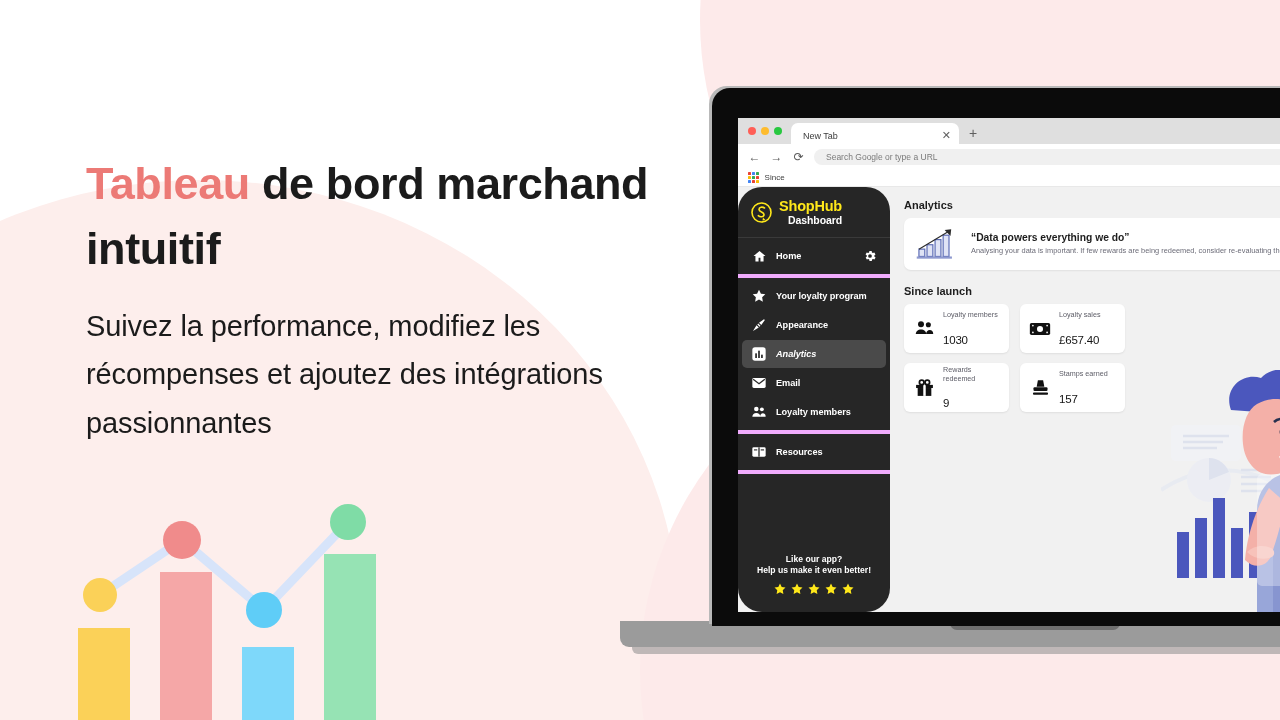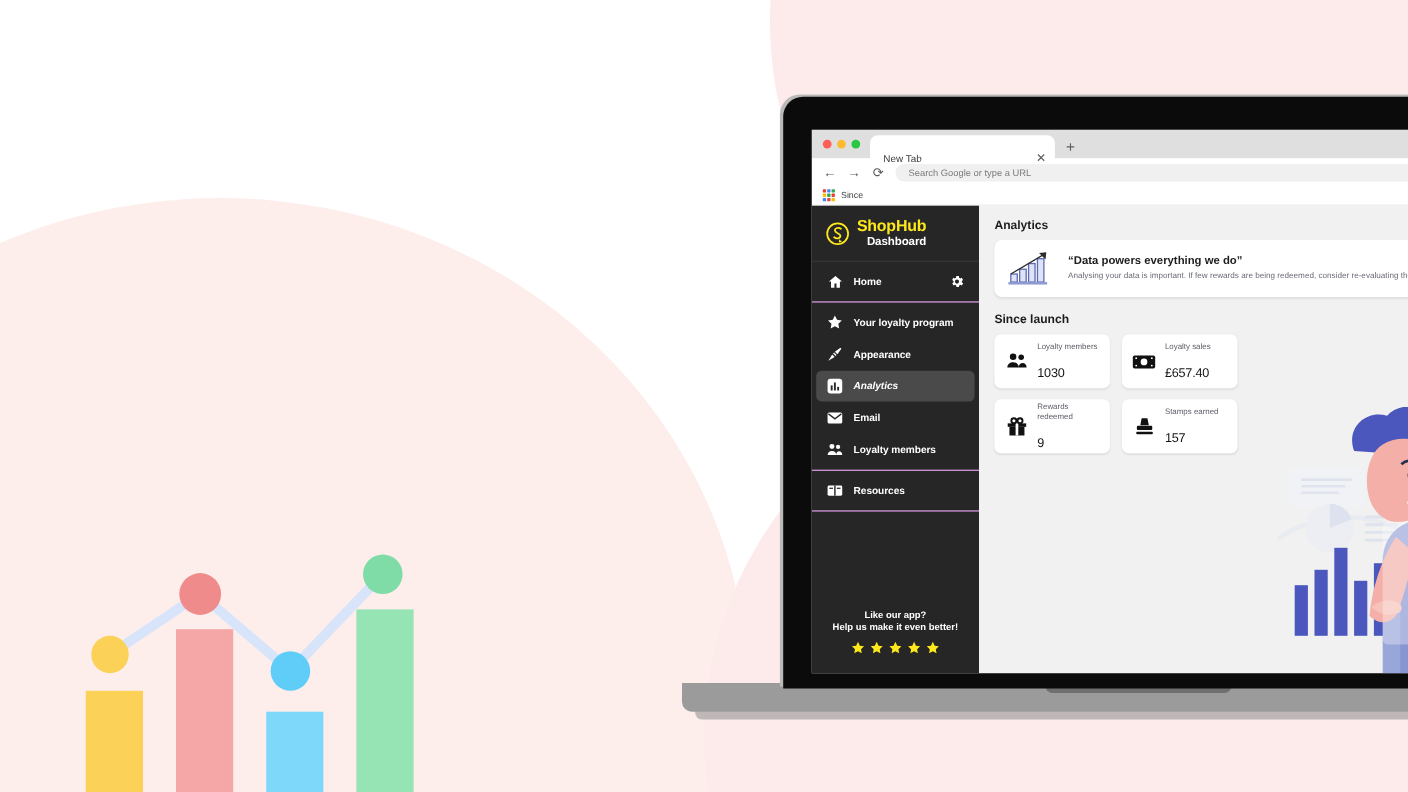--- a/index.html
+++ b/index.html
@@ -77,22 +77,22 @@
   .chrome { background: #ffffff; }
   .tabstrip {
     height: 26px; background: #dfdfdf;
     display: flex; align-items: flex-end; padding-left: 8px; gap: 0;
   }
   .dots { display: flex; gap: 5px; align-items: center; height: 26px; padding: 0 9px 0 2px; }
   .dot { width: 8px; height: 8px; border-radius: 50%; }
   .dot.r { background: #ff5f57; } .dot.y { background: #febc2e; } .dot.g { background: #28c840; }
   .tab {
     height: 21px; min-width: 168px; background: #fff;
-    border-radius: 7px 7px 0 0; display: flex; 
-    padding: 16px 8px 0 12px; font-size: 9px; color: #3c3c3c; justify-content: space-between;
+    border-radius: 7px 7px 0 0; display: flex; align-items: center;
+    padding: 4px 8px 0 12px; font-size: 9px; color: #3c3c3c; justify-content: space-between;
   }
   .tab-close { font-size: 11px; color: #5f5f5f; line-height: 1; }
   .tab-new { font-size: 14px; color: #5f5f5f; padding: 0 10px; line-height: 21px; height: 21px; }
   .toolbar {
     height: 25px; background: #fff; display: flex; align-items: center;
     gap: 9px; padding: 0 10px;
   }
   .navbtn { font-size: 12px; color: #5b5b5b; line-height: 1; width: 13px; text-align: center; }
   .omnibox {
     flex: 1; height: 16px; background: #f0f0f0; border-radius: 9px;
@@ -102,28 +102,28 @@
   .bookmarks {
     height: 18px; background: #fff; display: flex; align-items: center;
     gap: 6px; padding: 0 10px; border-bottom: 1px solid #e8e8e8;
   }
   .apps-grid { display: grid; grid-template-columns: repeat(3, 2.6px); grid-template-rows: repeat(3, 2.6px); gap: 1.4px; }
   .apps-grid i { display: block; width: 2.6px; height: 2.6px; border-radius: .6px; }
   .apps-label { font-size: 8px; color: #3c3c3c; }
 
   
   .dash { display: flex; height: 425px; background: #f1f1f1; }
-  .sidebar { width: 152px; background: #262626; display: flex; flex-direction: column; flex: 0 0 152px; }
+  .sidebar { width: 152px; background: #262626; display: flex; flex-direction: column; flex: 0 0 152px; border-radius: 24px; }
   .brand { padding: 12px 10px 12px 12px; display: flex; align-items: center; gap: 6px; border-bottom: 1px solid #3a3a3a; }
   .brand-mark { width: 23px; height: 23px; flex: 0 0 23px; }
   .brand-txt { line-height: 1; }
   .brand-1 { font-size: 14.5px; font-weight: 700; color: #ffe81a; letter-spacing: -0.2px; display:block; }
   .brand-2 { font-size: 10.5px; font-weight: 700; color: #fff; letter-spacing: -0.1px; display:block; margin-top:1px;text-align:right; }
 
-  .nav-group { border-bottom: 1px solid #f0abfc; padding: 3px 0; }
+  .nav-group { border-bottom: 4px solid #f0abfc; padding: 3px 0; }
   .nav-item {
     display: flex; align-items: center; gap: 9px;
     padding: 6px 9px; margin: 1px 4px; border-radius: 5px;
     color: #ffffff; font-size: 9.2px; font-weight: 700; letter-spacing: -0.05px;
     position: relative;
   }
   .nav-item.active { background: #4a4a4a; font-style: italic; }
   .nav-ico { width: 16px; height: 16px; flex: 0 0 16px; display: flex; align-items: center; justify-content: center; }
   .gear { margin-left: auto; width: 14px; height: 14px; }
 
@@ -156,20 +156,24 @@
 </style>
 </head>
 <body>
 
 <div id="stage">
 
   <div class="bg-blob-tr"></div>
   <div class="bg-blob-bl"></div>
   <div class="bg-blob-br"></div>
 
+  <div class="copy">
+    <div class="headline"><span class="accent">Tableau</span><span> de bord marchand intuitif</span></div>
+    <div class="subcopy">Suivez la performance, modifiez les récompenses et ajoutez des intégrations passionnantes</div>
+  </div>
 
   <svg class="mini-chart" viewBox="0 0 340 220">
     <polyline points="40,95 122,40 204,110 288,22" fill="none" stroke="#d7e4fa" stroke-width="9" stroke-linecap="round" stroke-linejoin="round"></polyline>
     <rect x="18" y="128" width="52" height="92" fill="#fbd158"></rect>
     <rect x="100" y="72" width="52" height="148" fill="#f5a7a7"></rect>
     <rect x="182" y="147" width="52" height="73" fill="#7ed8fa"></rect>
     <rect x="264" y="54" width="52" height="166" fill="#96e3b4"></rect>
     <circle cx="40" cy="95" r="17" fill="#fbd158"></circle>
     <circle cx="122" cy="40" r="19" fill="#f08b8b"></circle>
     <circle cx="204" cy="110" r="18" fill="#5fcdf7"></circle>

